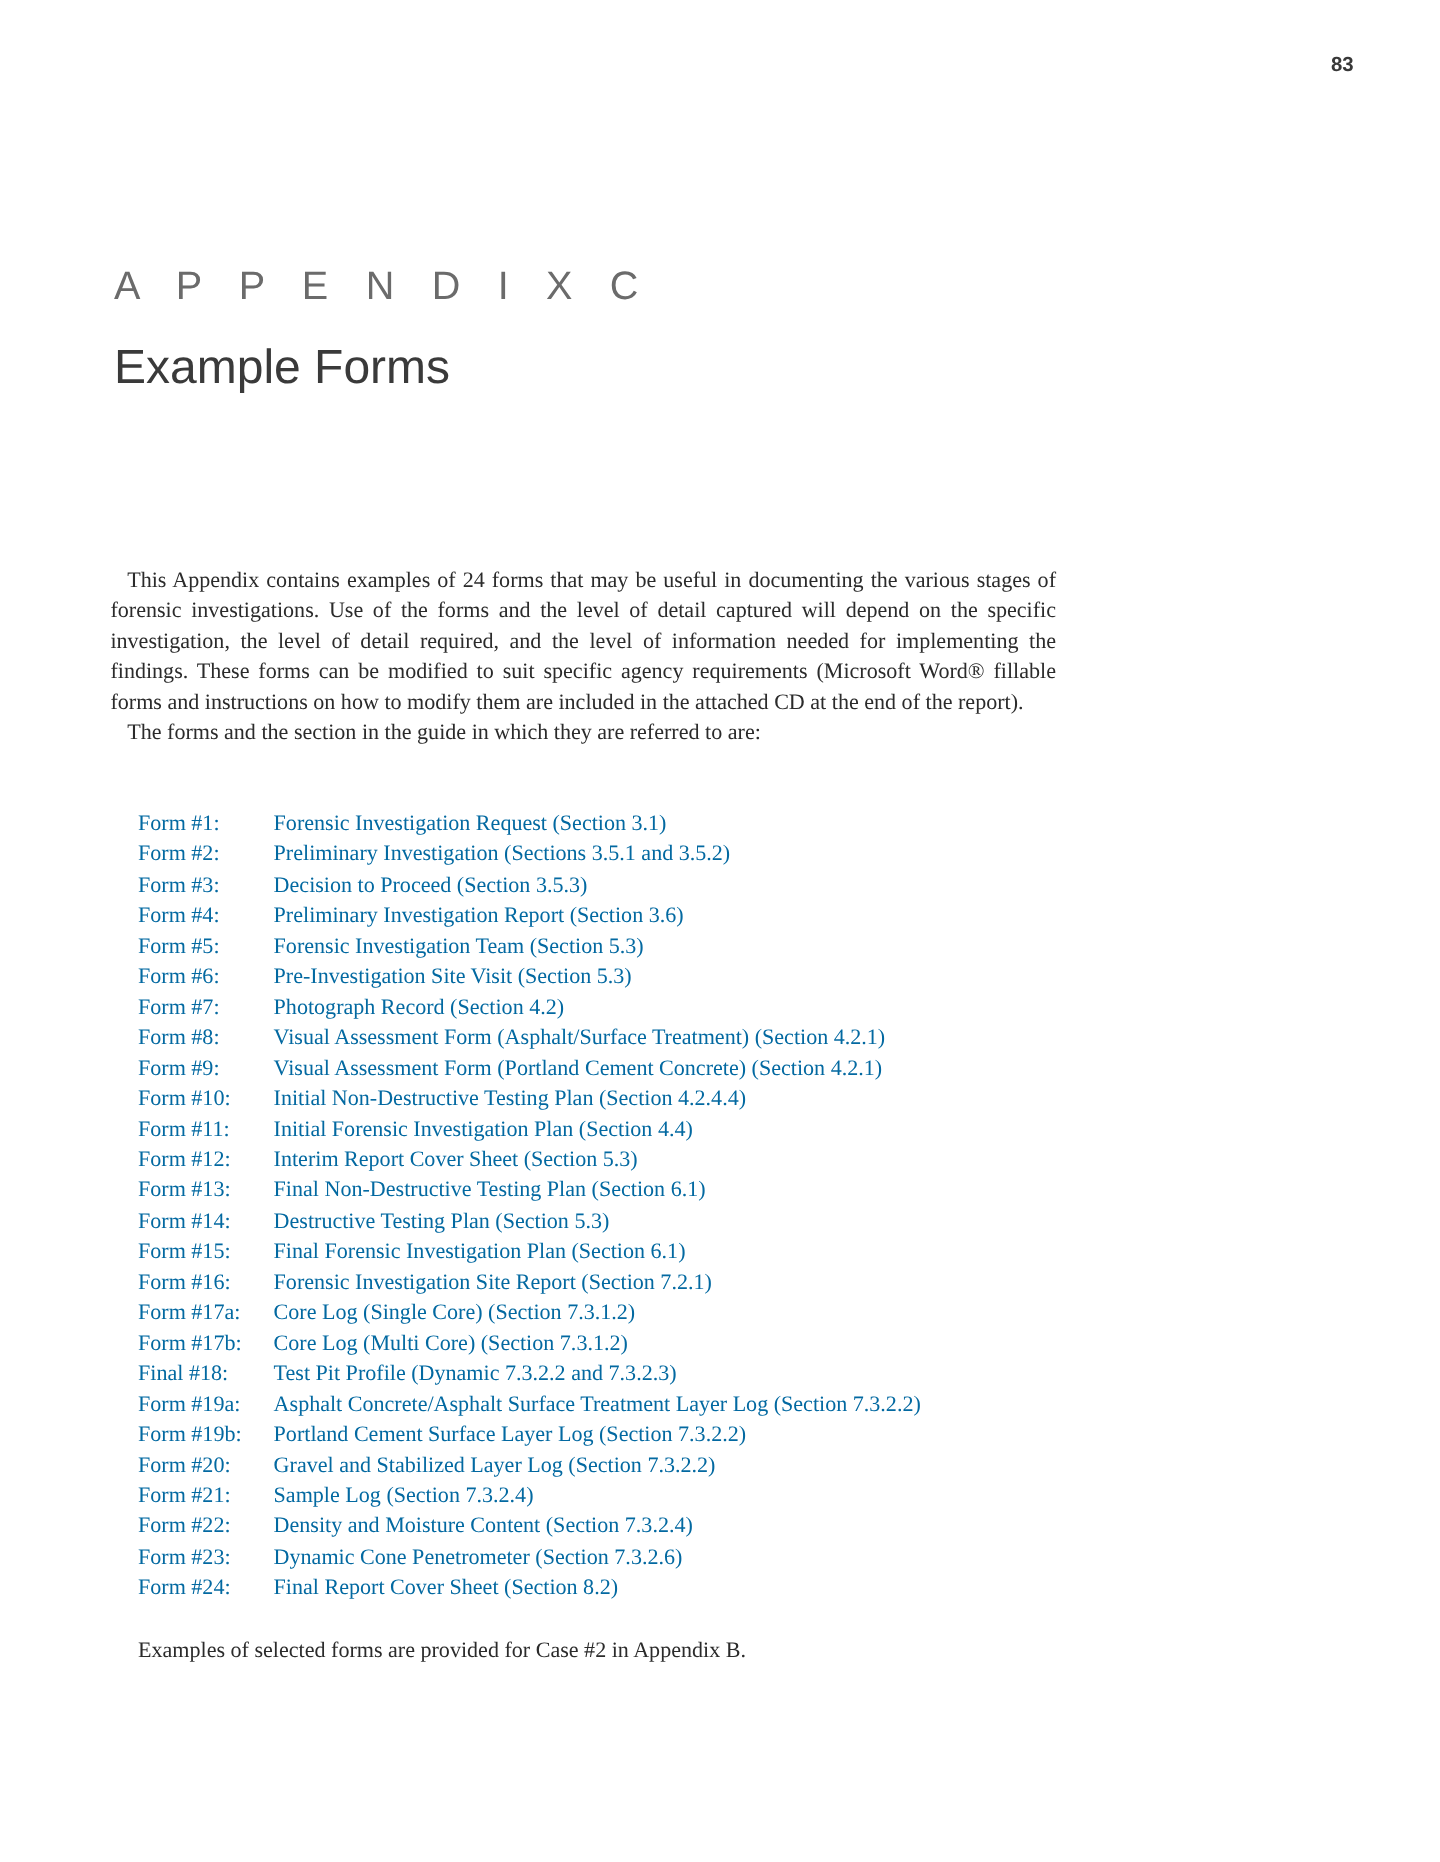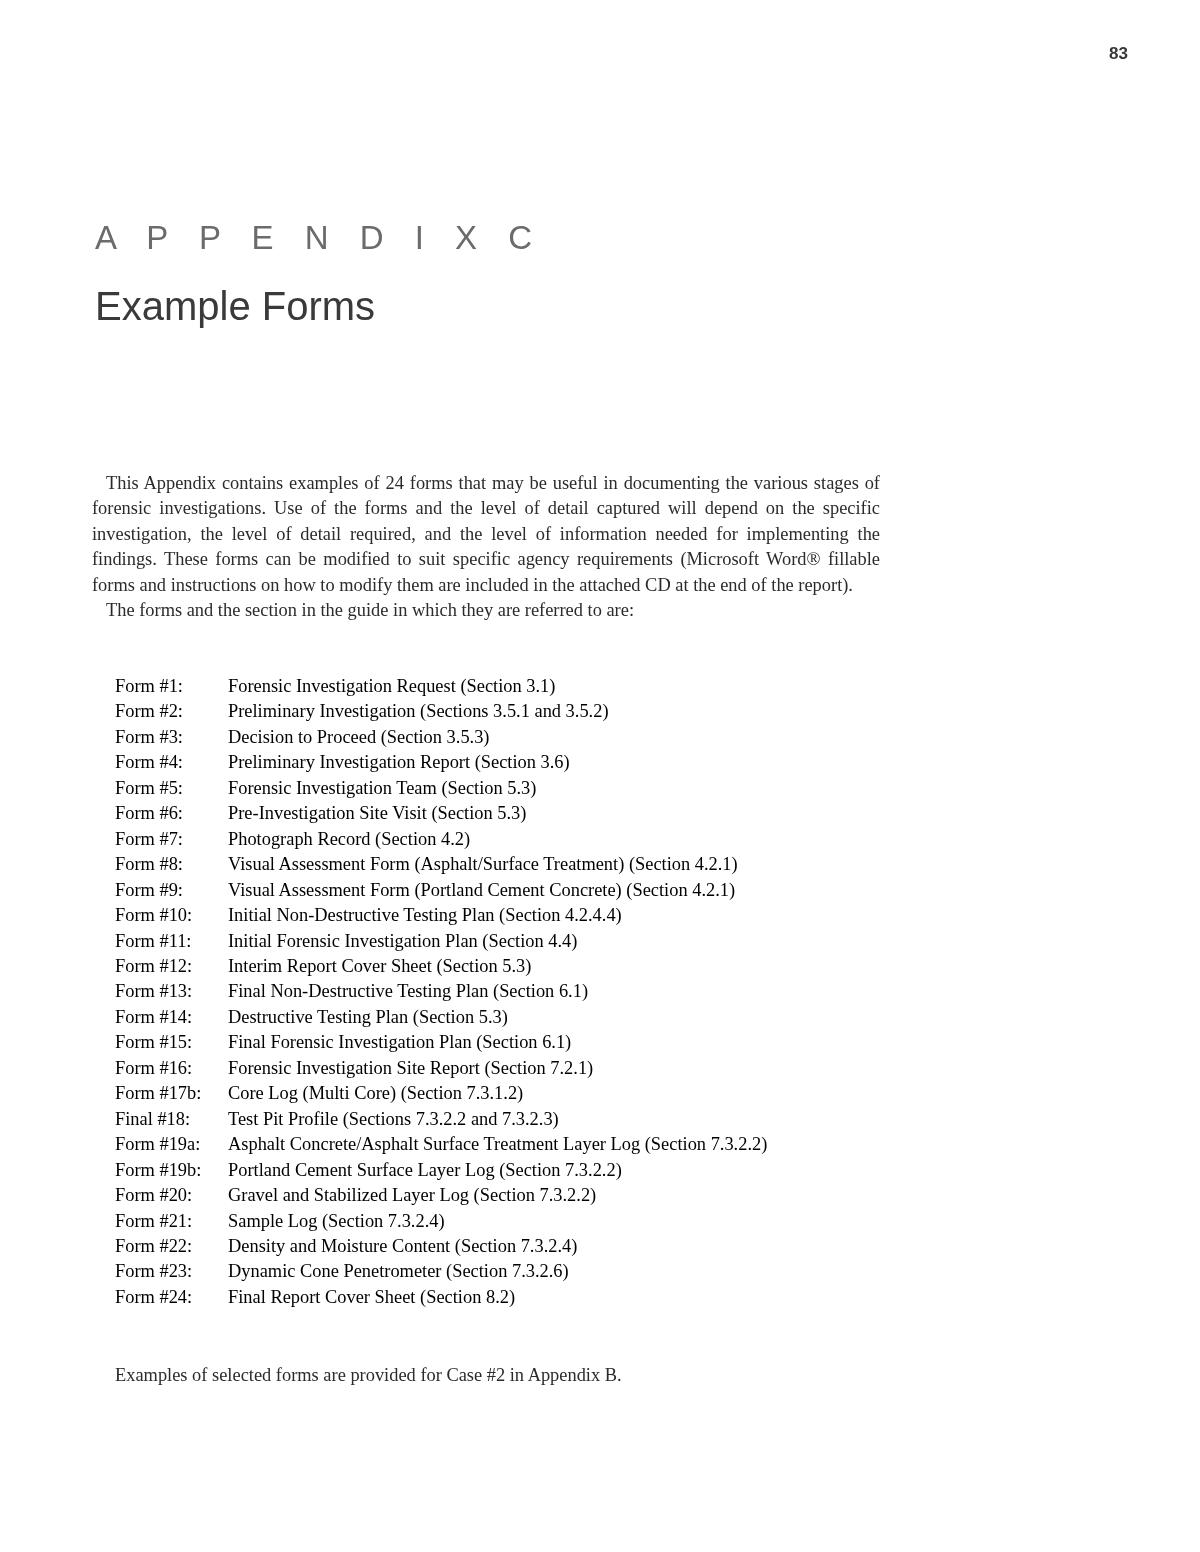--- a/index.html
+++ b/index.html
@@ -60,21 +60,21 @@
     text-align: justify;
   }
   .intro p { text-indent: 14px; }
   .form-list {
     position: absolute;
     top: 674px;
     left: 115px;
     width: 780px;
     font-size: 18.4px;
     line-height: 25.45px;
-    color: #000000;
+    color: #0369a1;
   }
   .form-row { display: flex; }
   .form-label { flex: 0 0 113px; }
   .form-desc { flex: 1; white-space: nowrap; }
   .closing {
     position: absolute;
     top: 1363px;
     left: 115px;
     width: 780px;
     font-size: 18.4px;
@@ -173,29 +173,33 @@
       <div class="form-row">
         <span class="form-label">Form #15:</span>
         <span class="form-desc">Final Forensic Investigation Plan (Section 6.1)</span>
       </div>
 
       <div class="form-row">
         <span class="form-label">Form #16:</span>
         <span class="form-desc">Forensic Investigation Site Report (Section 7.2.1)</span>
       </div>
 
+      <div class="form-row">
+        <span class="form-label">Form #17a:</span>
+        <span class="form-desc">Core Log (Single Core) (Section 7.3.1.2)</span>
+      </div>
 
       <div class="form-row">
         <span class="form-label">Form #17b:</span>
         <span class="form-desc">Core Log (Multi Core) (Section 7.3.1.2)</span>
       </div>
 
       <div class="form-row">
         <span class="form-label">Final #18:</span>
-        <span class="form-desc">Test Pit Profile (Sections 7.3.2.2 and 7.3.2.3)</span>
+        <span class="form-desc">Test Pit Profile (Dynamic 7.3.2.2 and 7.3.2.3)</span>
       </div>
 
       <div class="form-row">
         <span class="form-label">Form #19a:</span>
         <span class="form-desc">Asphalt Concrete/Asphalt Surface Treatment Layer Log (Section 7.3.2.2)</span>
       </div>
 
       <div class="form-row">
         <span class="form-label">Form #19b:</span>
         <span class="form-desc">Portland Cement Surface Layer Log (Section 7.3.2.2)</span>

